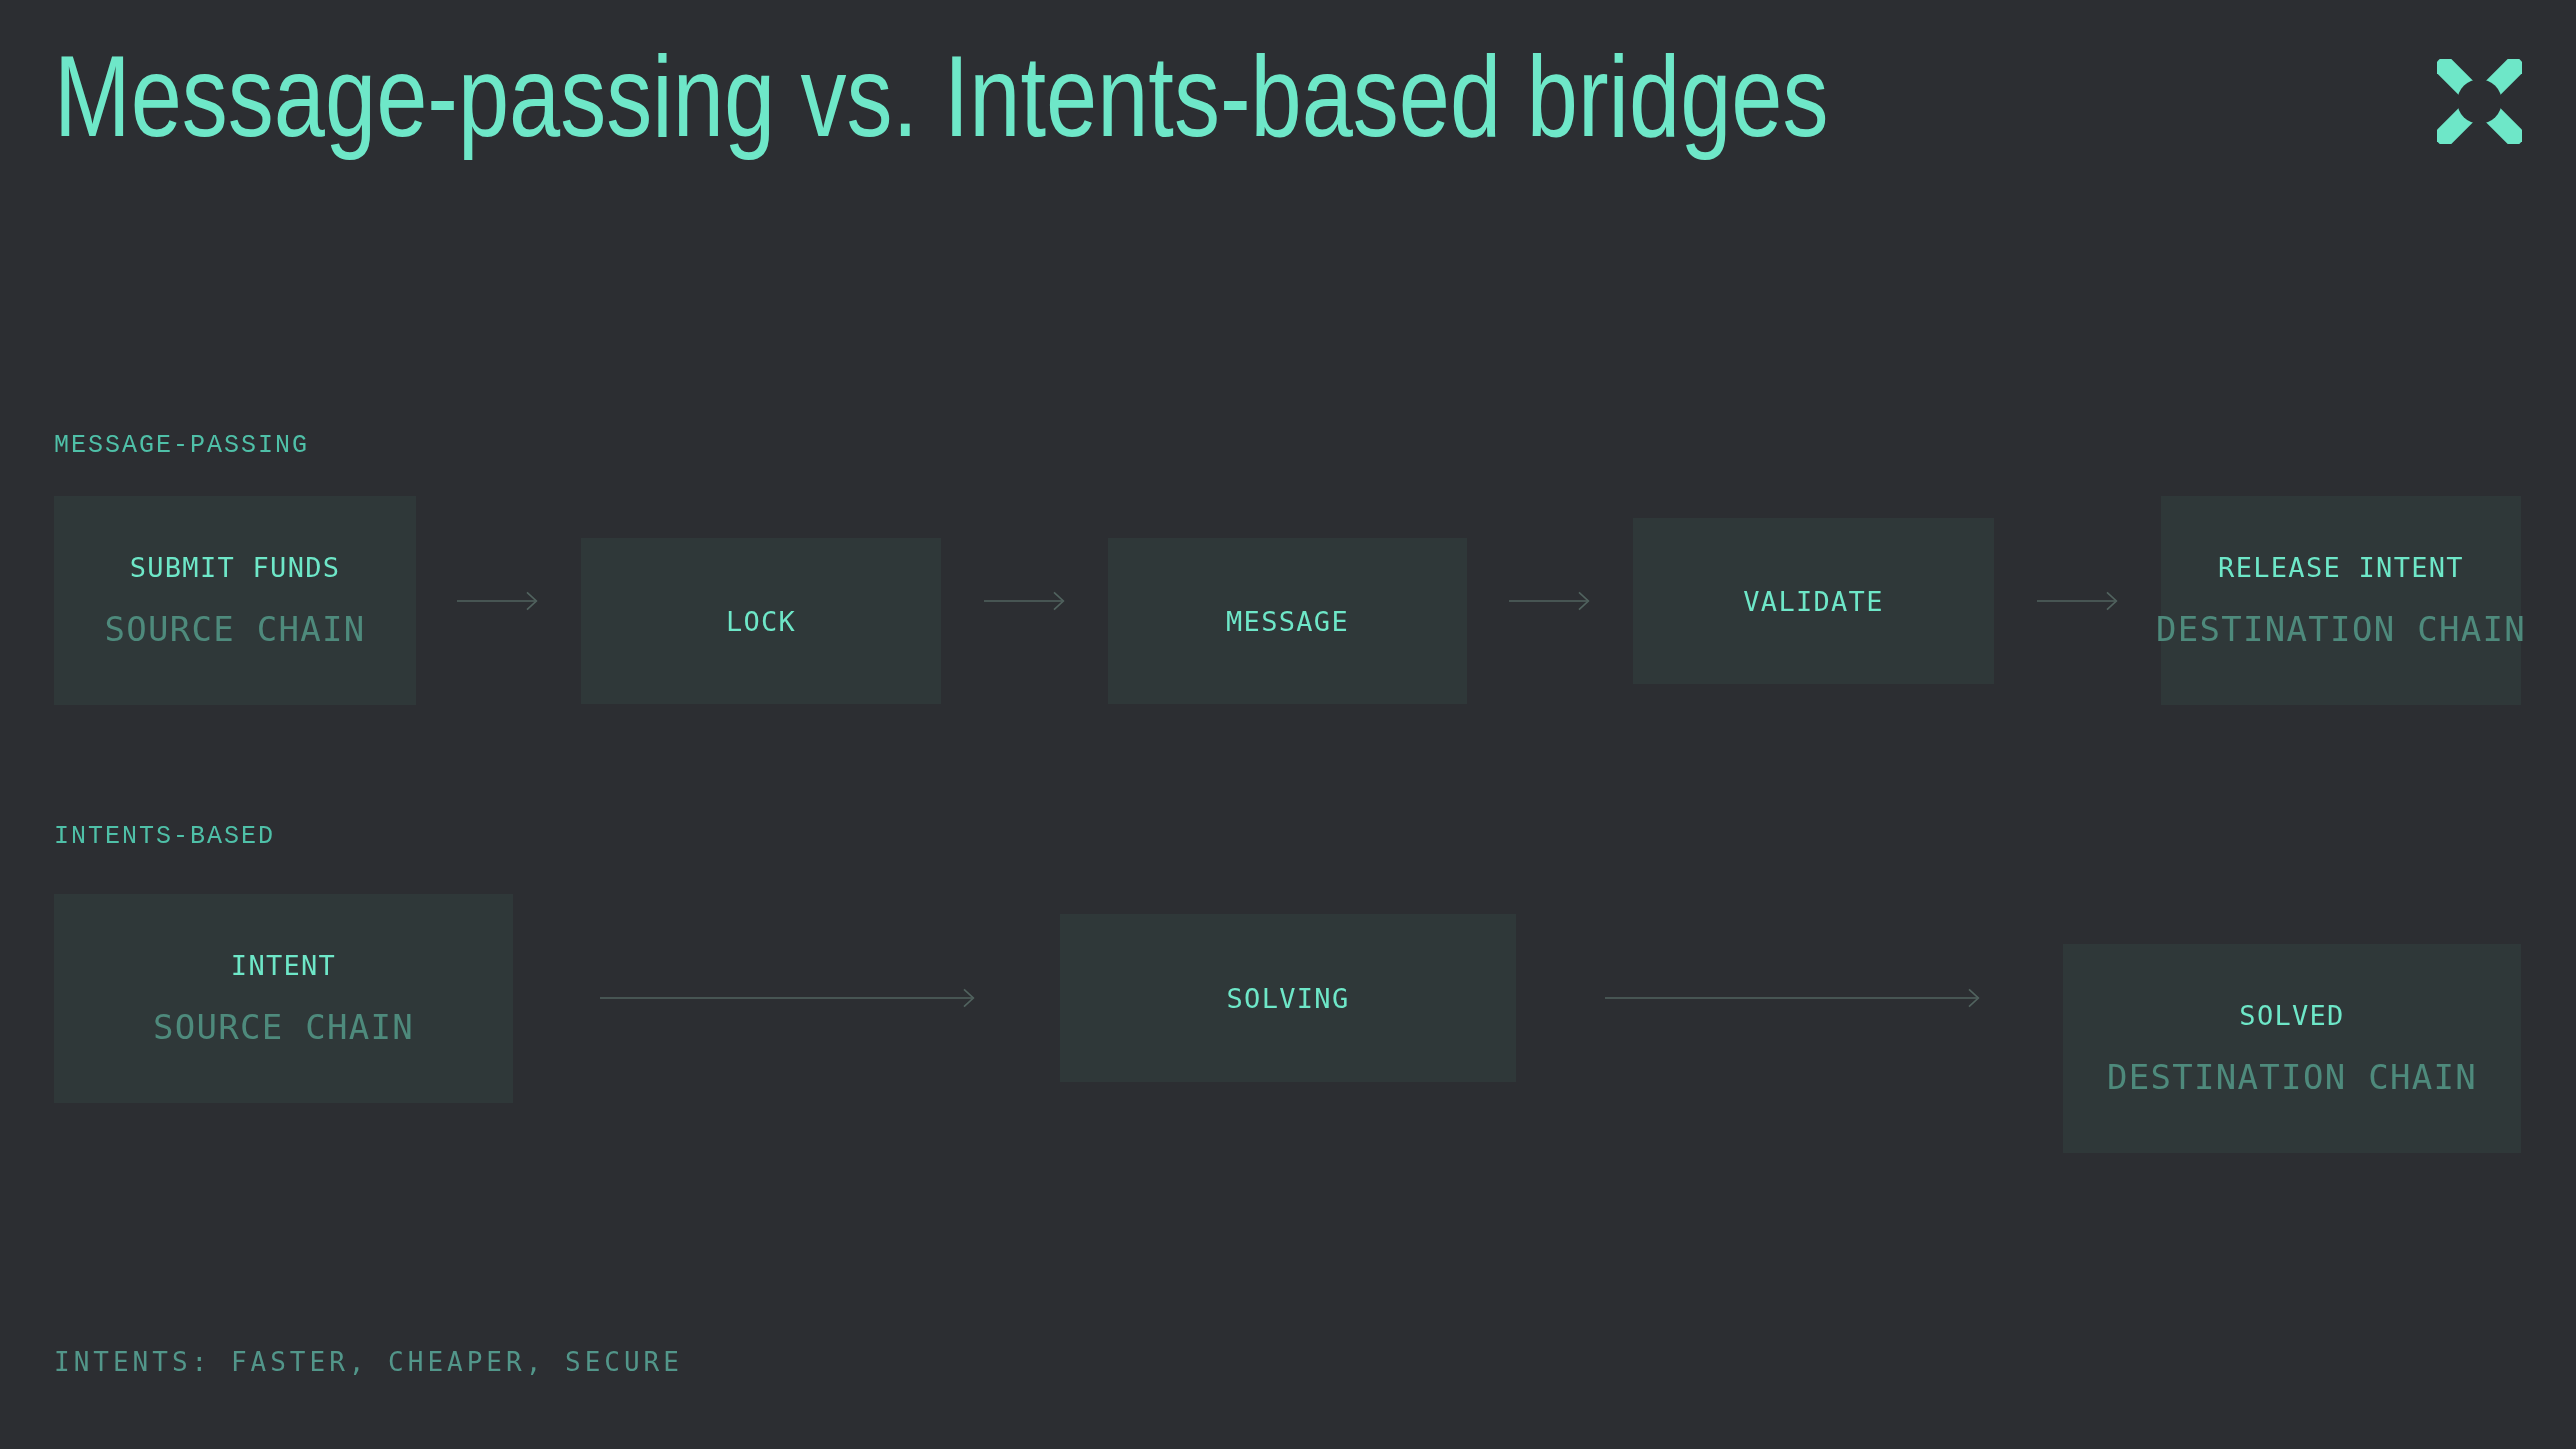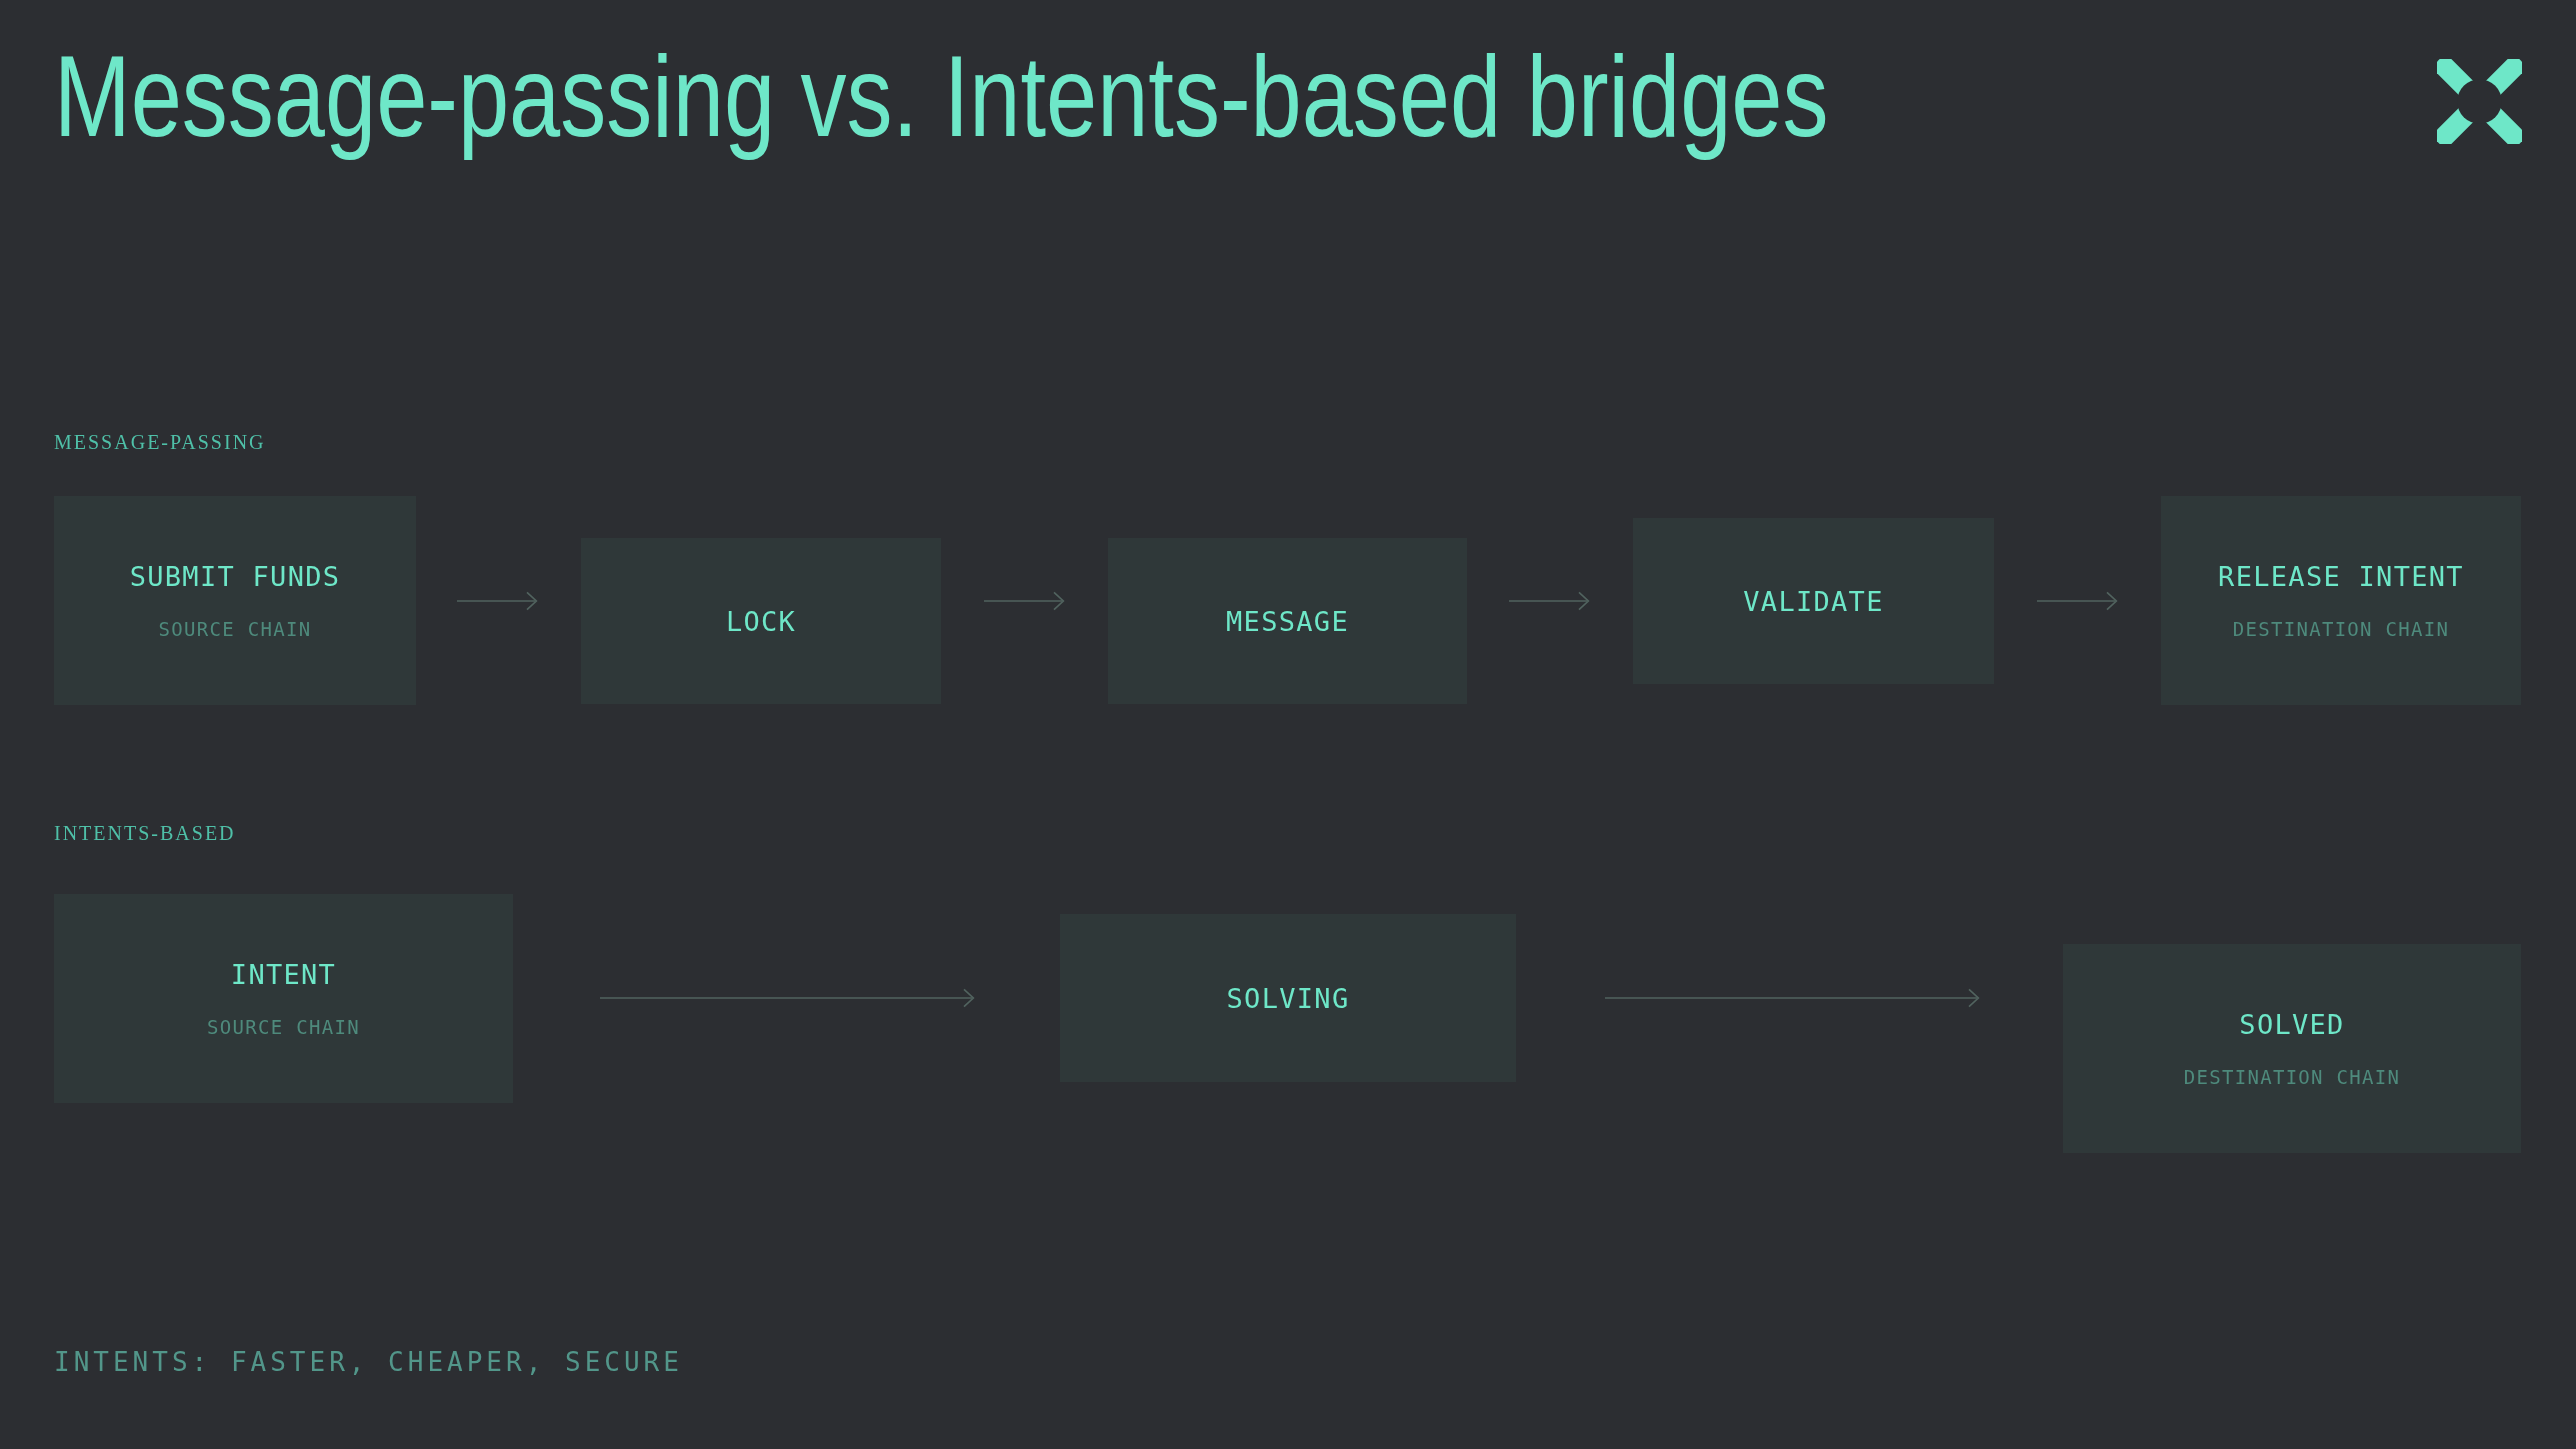--- a/index.html
+++ b/index.html
@@ -26,22 +26,22 @@
     font-size:115px;
     font-weight:400;
     white-space:nowrap;
     line-height:1.1;
   }
   .squeeze{display:inline-block;transform:scaleX(0.8);transform-origin:0 50%;}
   
   .logo{left:2437px;top:59px;}
   
   .section-label{
-    font-family:Liberation Serif, serif;
-    font-size:20px;
+    font-family:Liberation Mono, monospace;
+    font-size:25px;
     letter-spacing:2px;
     color:var(--section-label);
     white-space:nowrap;
   }
   .label-mp{left:54px;top:431px;}
   .label-ib{left:54px;top:822px;}
   
   .box{
     background:var(--box-bg);
     display:flex;
@@ -52,21 +52,21 @@
   }
   .box-title{
     font-family:"DejaVu Sans Mono", monospace;
     font-size:27px;
     letter-spacing:1.3px;
     color:var(--accent);
     white-space:nowrap;
   }
   .box-subtitle{
     font-family:"DejaVu Sans Mono", monospace;
-    font-size:19px;
+    font-size:34px;
     letter-spacing:1.3px;
     color:var(--subtitle);
     white-space:nowrap;
   }
   .box-subtitle:empty{display:none;}
   
   .arrow{color:var(--arrow);}
   .arrow line,.arrow polyline{
     stroke:currentColor;
     stroke-width:2.5;

